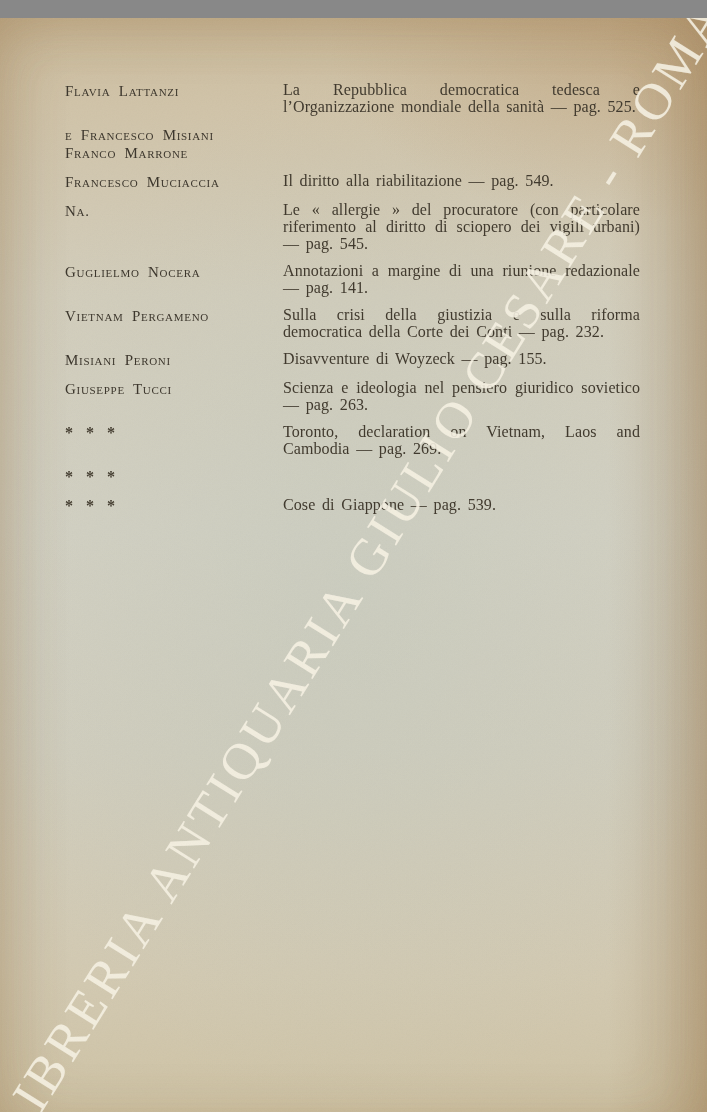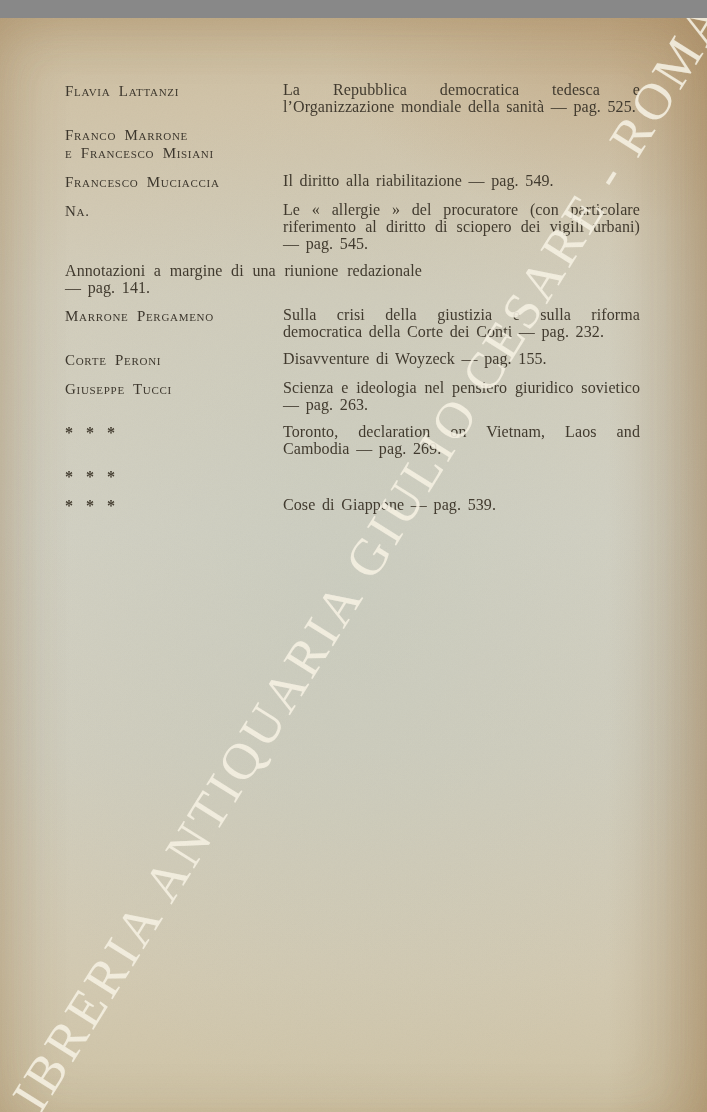--- a/index.html
+++ b/index.html
@@ -116,56 +116,60 @@
     <div class="author-col">
       <div class="author-line">Flavia Lattanzi</div>
 
     </div>
     <div class="title-col">La Repubblica democratica tedesca e l’Organizzazione mondiale della sanità — pag. 525.</div>
   </div>
 
 
   <div class="entry">
     <div class="author-col">
+      <div class="author-line">e Francesco Misiani</div>
       <div class="author-line">Franco Marrone</div>
-      <div class="author-line">e Francesco Misiani</div>
     </div>
   </div>
 
   <div class="entry">
     <div class="author-col">
       <div class="author-line">Francesco Muciaccia</div>
 
     </div>
     <div class="title-col">Il diritto alla riabilitazione — pag. 549.</div>
   </div>
 
   <div class="entry">
     <div class="author-col">
       <div class="author-line">Na.</div>
 
     </div>
     <div class="title-col">Le « allergie » del procuratore (con particolare riferimento al diritto di sciopero dei vigili urbani) — pag. 545.</div>
   </div>
 
   <div class="entry">
+    <div class="author-col">
+      <div class="author-line">Guglielmo Nocera</div>
+
+    </div>
     <div class="title-col">Annotazioni a margine di una riunione redazionale — pag. 141.</div>
   </div>
 
   <div class="entry">
     <div class="author-col">
-      <div class="author-line">Marrone Pergameno</div>
+      <div class="author-line">Vietnam Pergameno</div>
 
     </div>
     <div class="title-col">Sulla crisi della giustizia e sulla riforma democratica della Corte dei Conti — pag. 232.</div>
   </div>
 
   <div class="entry">
     <div class="author-col">
-      <div class="author-line">Corte Peroni</div>
+      <div class="author-line">Misiani Peroni</div>
 
     </div>
     <div class="title-col">Disavventure di Woyzeck — pag. 155.</div>
   </div>
 
 
   <div class="entry">
     <div class="author-col">
       <div class="author-line">Giuseppe Tucci</div>
 

